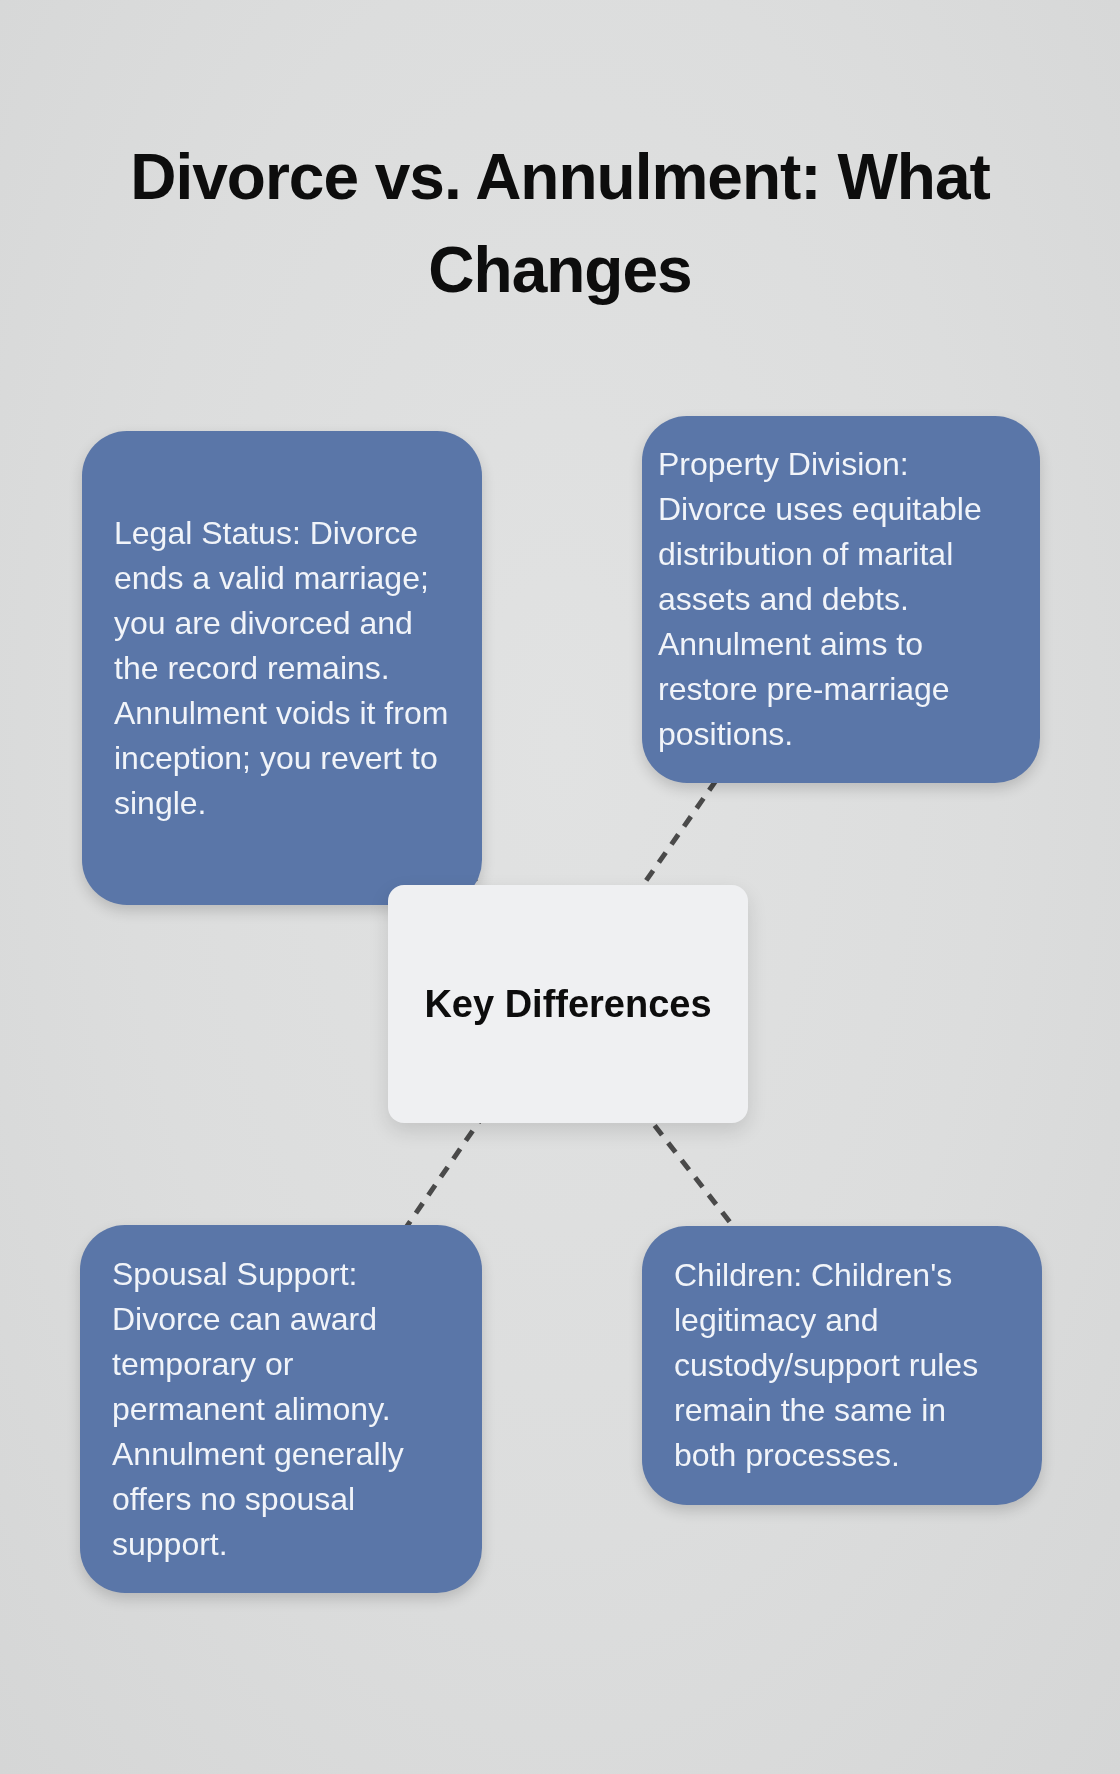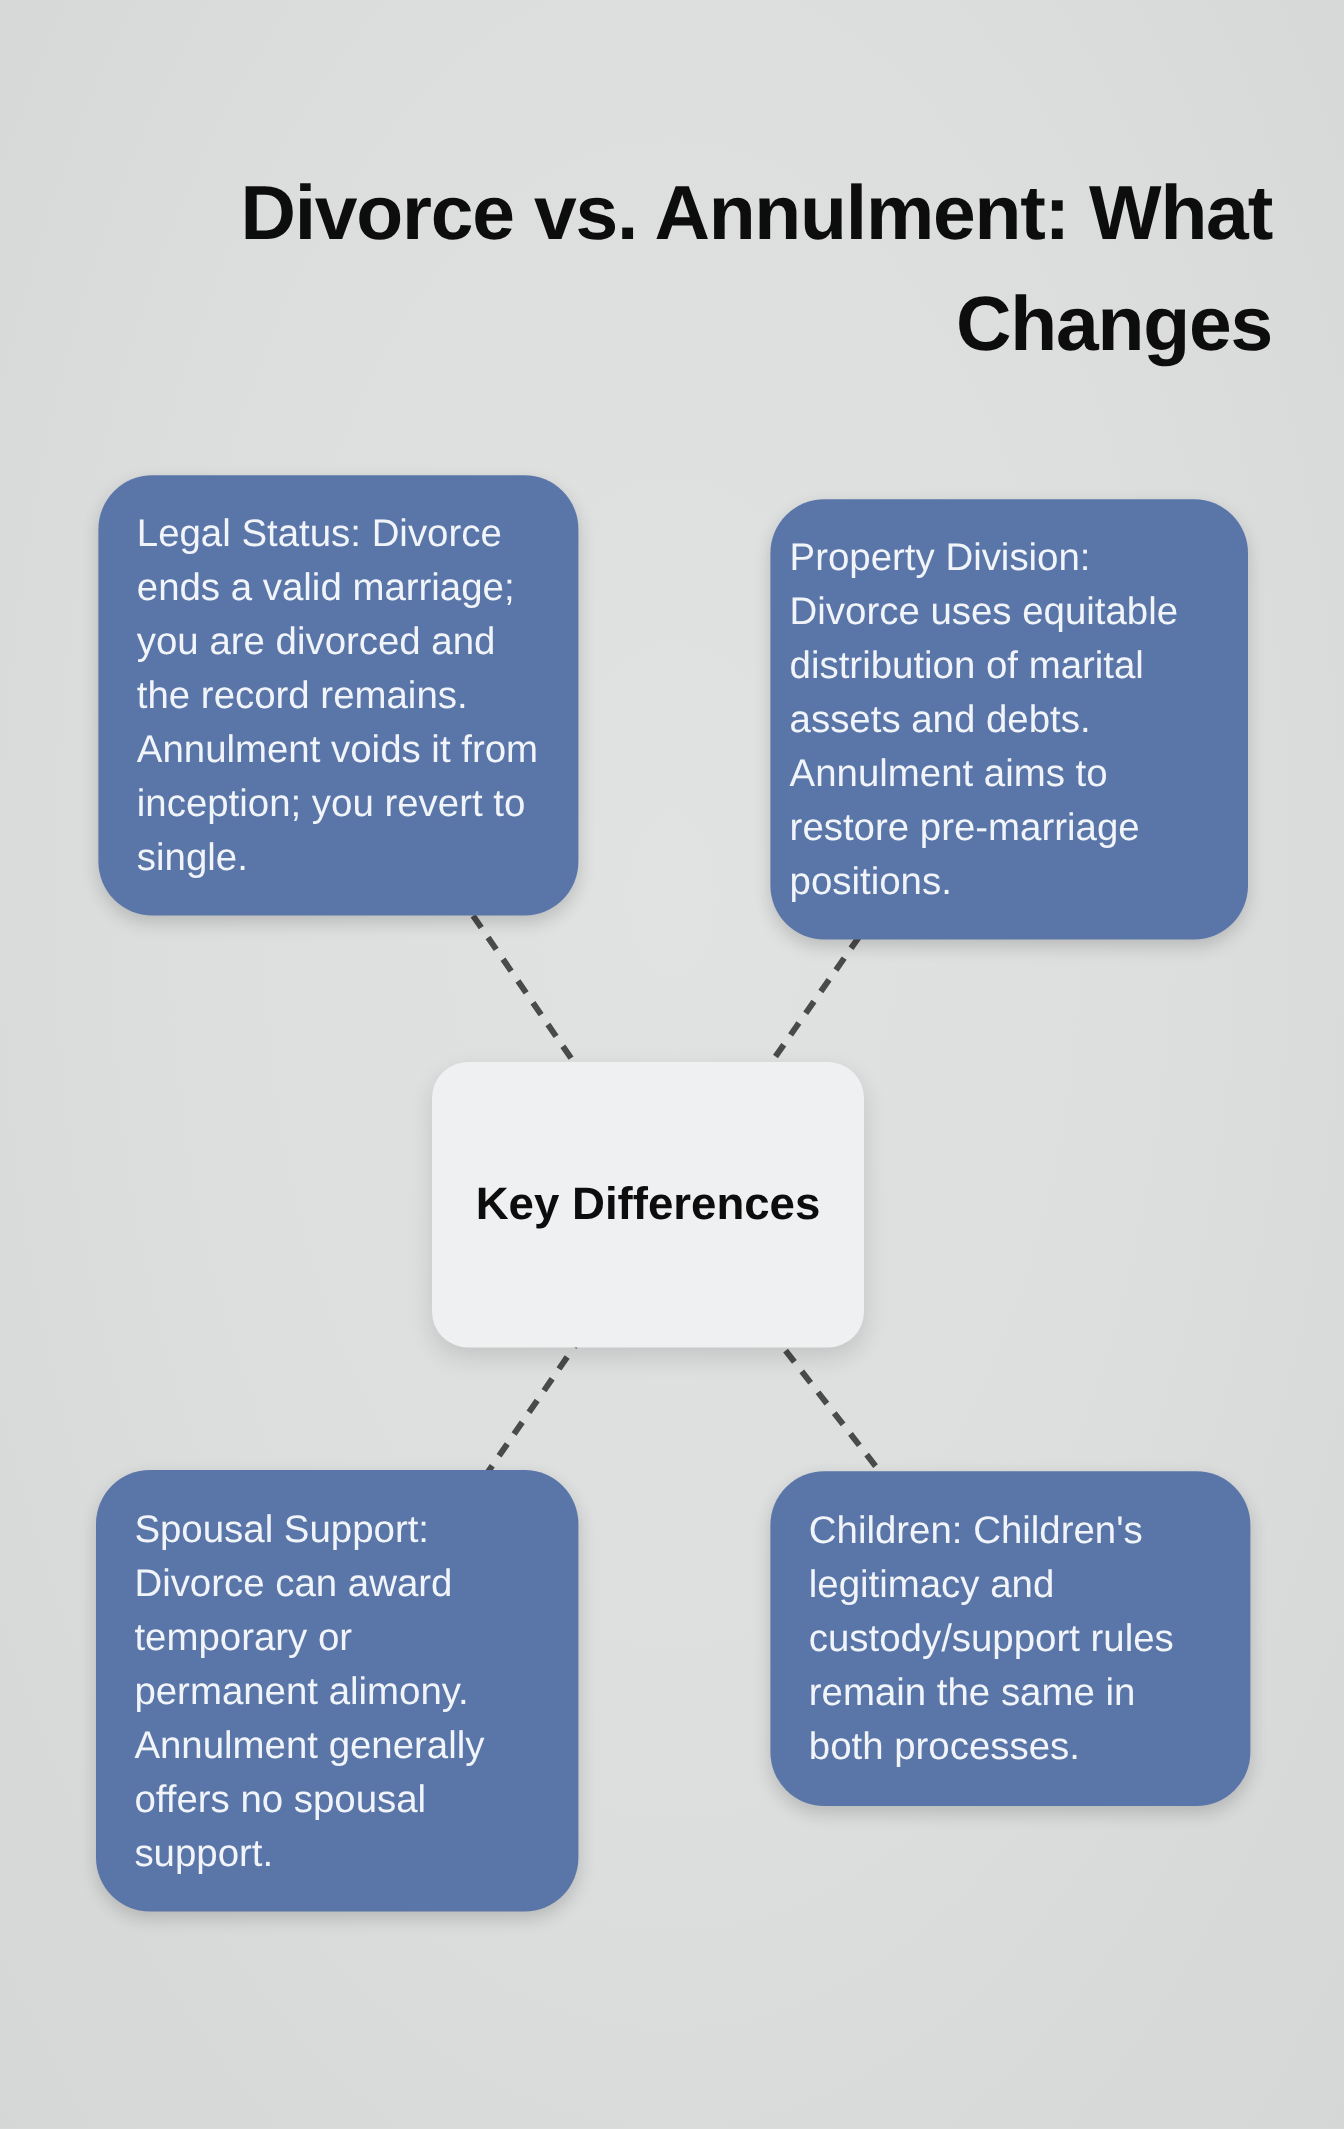--- a/index.html
+++ b/index.html
@@ -14,21 +14,21 @@
     height: 1774px;
     margin: 0 auto;
     background: radial-gradient(ellipse at 50% 42%, #e1e2e2 0%, #dcdddd 55%, #d5d6d6 100%);
     overflow: hidden;
   }
   .title {
     position: absolute;
     top: 88px;
     left: 60px;
     right: 60px;
-    text-align: right;
+    text-align: center;
     font-size: 64px;
     line-height: 1.45;
     font-weight: 700;
     color: #0d0d0d;
     letter-spacing: -1px;
   }
   .connectors {
     position: absolute;
     top: 0; left: 0;
     width: 1120px;
@@ -48,33 +48,33 @@
     box-shadow: 0 6px 14px rgba(0,0,0,0.16);
     display: flex;
     align-items: center;
     padding: 20px 32px;
     box-sizing: border-box;
     color: #f1f4f9;
     font-size: 32px;
     line-height: 45px;
     font-weight: 400;
   }
-  .box-top-left     { left: 82px;  top: 396px;  width: 400px; height: 367px; }
+  .box-top-left     { left: 82px;  top: 431px;  width: 400px; height: 474px; }
   .box-top-right    { left: 642px; top: 416px;  width: 398px; height: 367px; padding-left: 16px; }
   .box-bottom-left  { left: 80px;  top: 1225px; width: 402px; height: 368px; }
   .box-bottom-right { left: 642px; top: 1226px; width: 400px; height: 279px; }
   .center-node {
     position: absolute;
     z-index: 1;
-    left: 360px;
+    left: 388px;
     top: 885px;
     width: 360px;
     height: 238px;
     background: #eff0f2;
-    border-radius: 30px;
+    border-radius: 16px;
     box-shadow: 0 8px 20px rgba(0,0,0,0.12);
     display: flex;
     align-items: center;
     justify-content: center;
     text-align: center;
     font-size: 38px;
     font-weight: 700;
     color: #0d0d0d;
   }
 </style>

